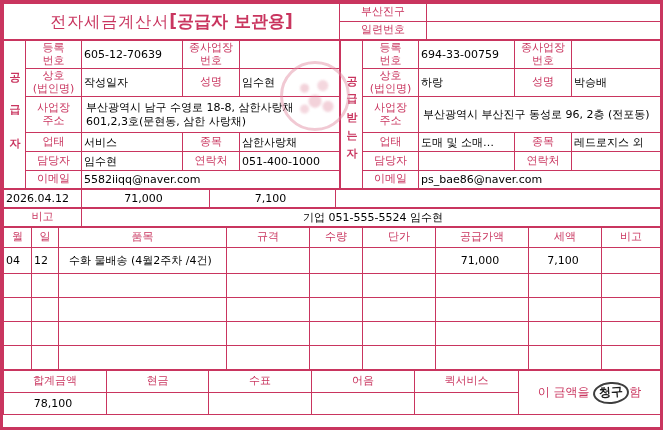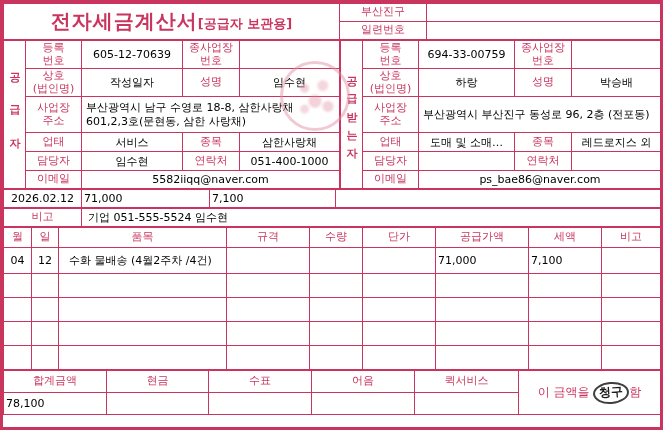--- a/index.html
+++ b/index.html
@@ -12,28 +12,28 @@
     position:relative;
     width:663px;height:430px;
     border:3px solid var(--pk);
     background:#fff;color:var(--pk);
     font-size:11px;overflow:hidden;
   }
   table{border-collapse:collapse;table-layout:fixed;margin:0;}
   td{border:1px solid var(--pk);padding:0 2px;overflow:hidden;}
   .lbl{color:var(--pk);text-align:center;white-space:pre-line;line-height:1.15;}
   .val{color:var(--ink);}
-  .center{text-align:center;}
-  .num{text-align:left;padding-right:6px;color:var(--ink);}
-  .left{text-align:left;padding-left:6px;}
+  .center{}
+  .num{text-align:center;padding-right:6px;color:var(--ink);}
+  .left{text-align:center;padding-left:6px;}
   .parties{display:flex;}
   .r28{height:28px}.r36{height:36px}.r19{height:19px}.r18{height:18px}
   .title-cell{text-align:center;vertical-align:middle;}
-  .title-main{font-size:20px;font-weight:bold;letter-spacing:1px;}
-  .title-suffix{font-size:13px;font-weight:bold;}
+  .title-main{font-size:16px;font-weight:normal;letter-spacing:1px;}
+  .title-suffix{font-size:17px;font-weight:bold;}
   .side-cell{padding:0;text-align:center;vertical-align:middle;}
   .side-label{writing-mode:vertical-rl;text-orientation:upright;font-weight:bold;display:inline-block;line-height:1;}
   .side3{letter-spacing:22px;}
   .side5{letter-spacing:7px;font-size:11px;}
   .addr{line-height:1.2;padding:1px 4px;}
   .item-name{padding-left:10px;color:var(--ink);}
   .footer-cell{text-align:center;font-size:12px;vertical-align:middle;}
   .marked{
     color:#1c1c1c;border:2px solid rgba(28,28,28,.85);border-radius:50%;
     padding:0 4px 1px 4px;display:inline-block;transform:rotate(-4deg);font-weight:bold;
@@ -185,21 +185,21 @@
 
   <table style="width:657px">
     <colgroup>
         <col style="width:78px">
         <col style="width:128px">
         <col style="width:126px">
         <col style="width:325px">
       </colgroup>
     <tbody>
     <tr class="r18">
-      <td class="val center">2026.02.12</td>
+      <td class="val center">2026.04.12</td>
       <td class="num">71,000</td>
       <td class="num">7,100</td>
       <td class="val"></td>
     </tr>
   </tbody>
     </table>
 
   <table style="width:657px">
     <colgroup>
         <col style="width:78px">

